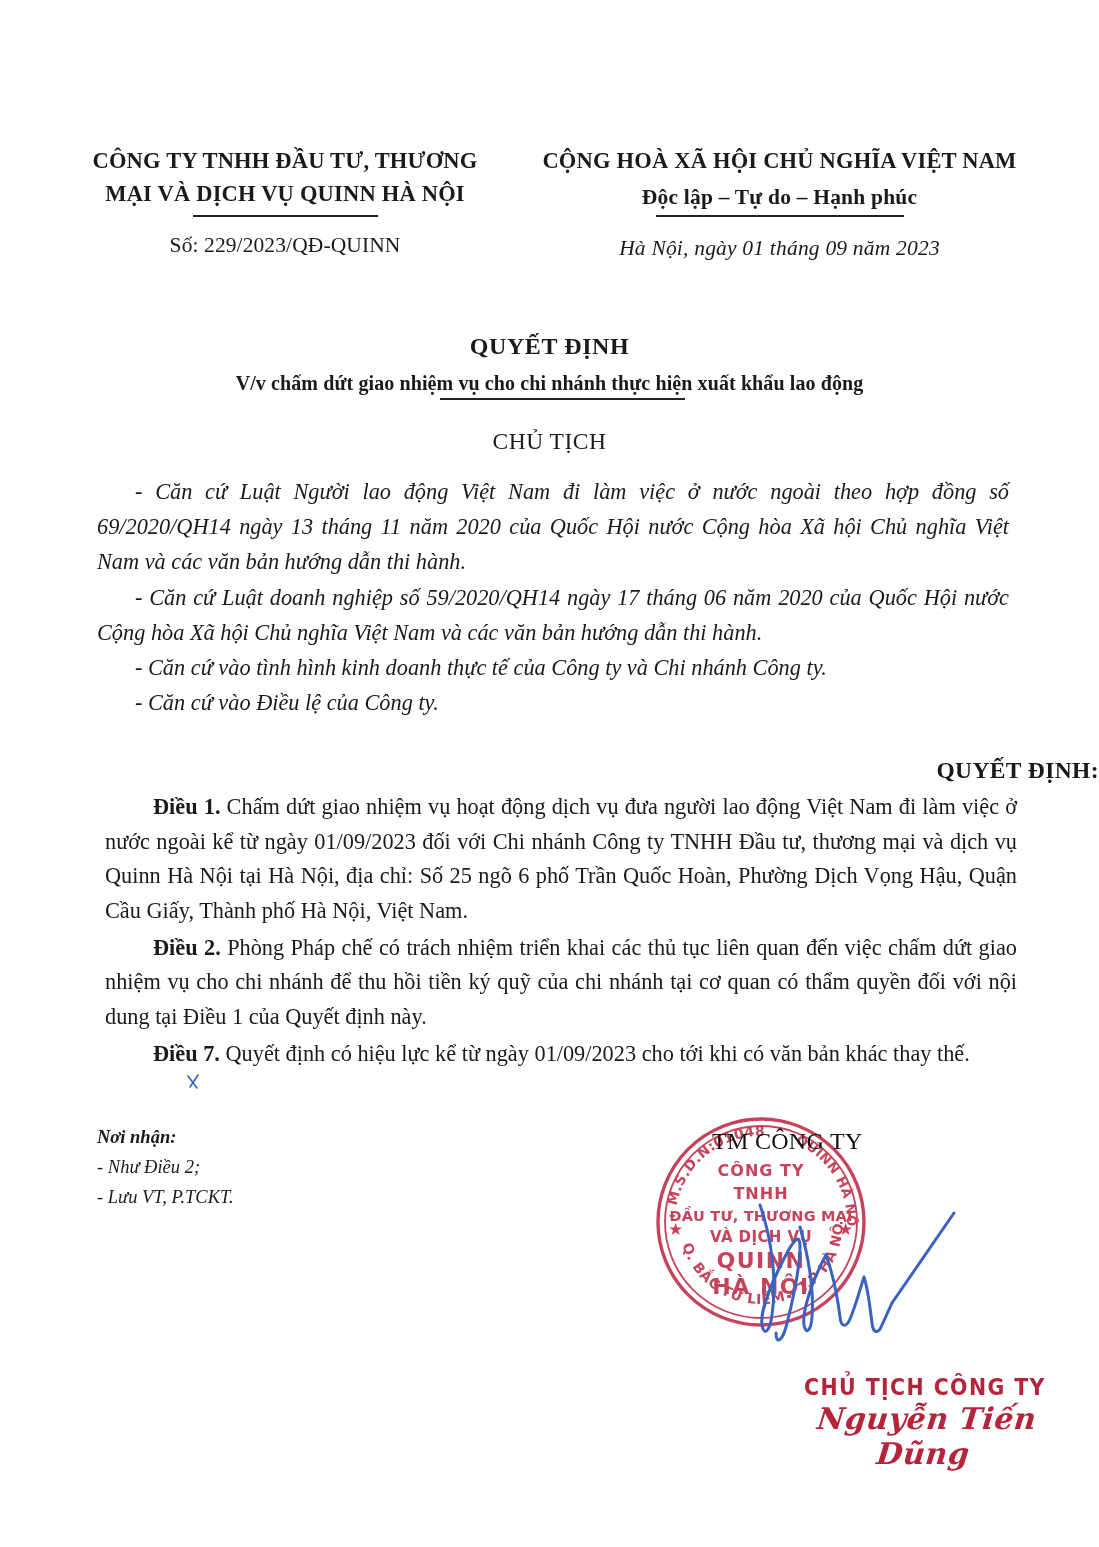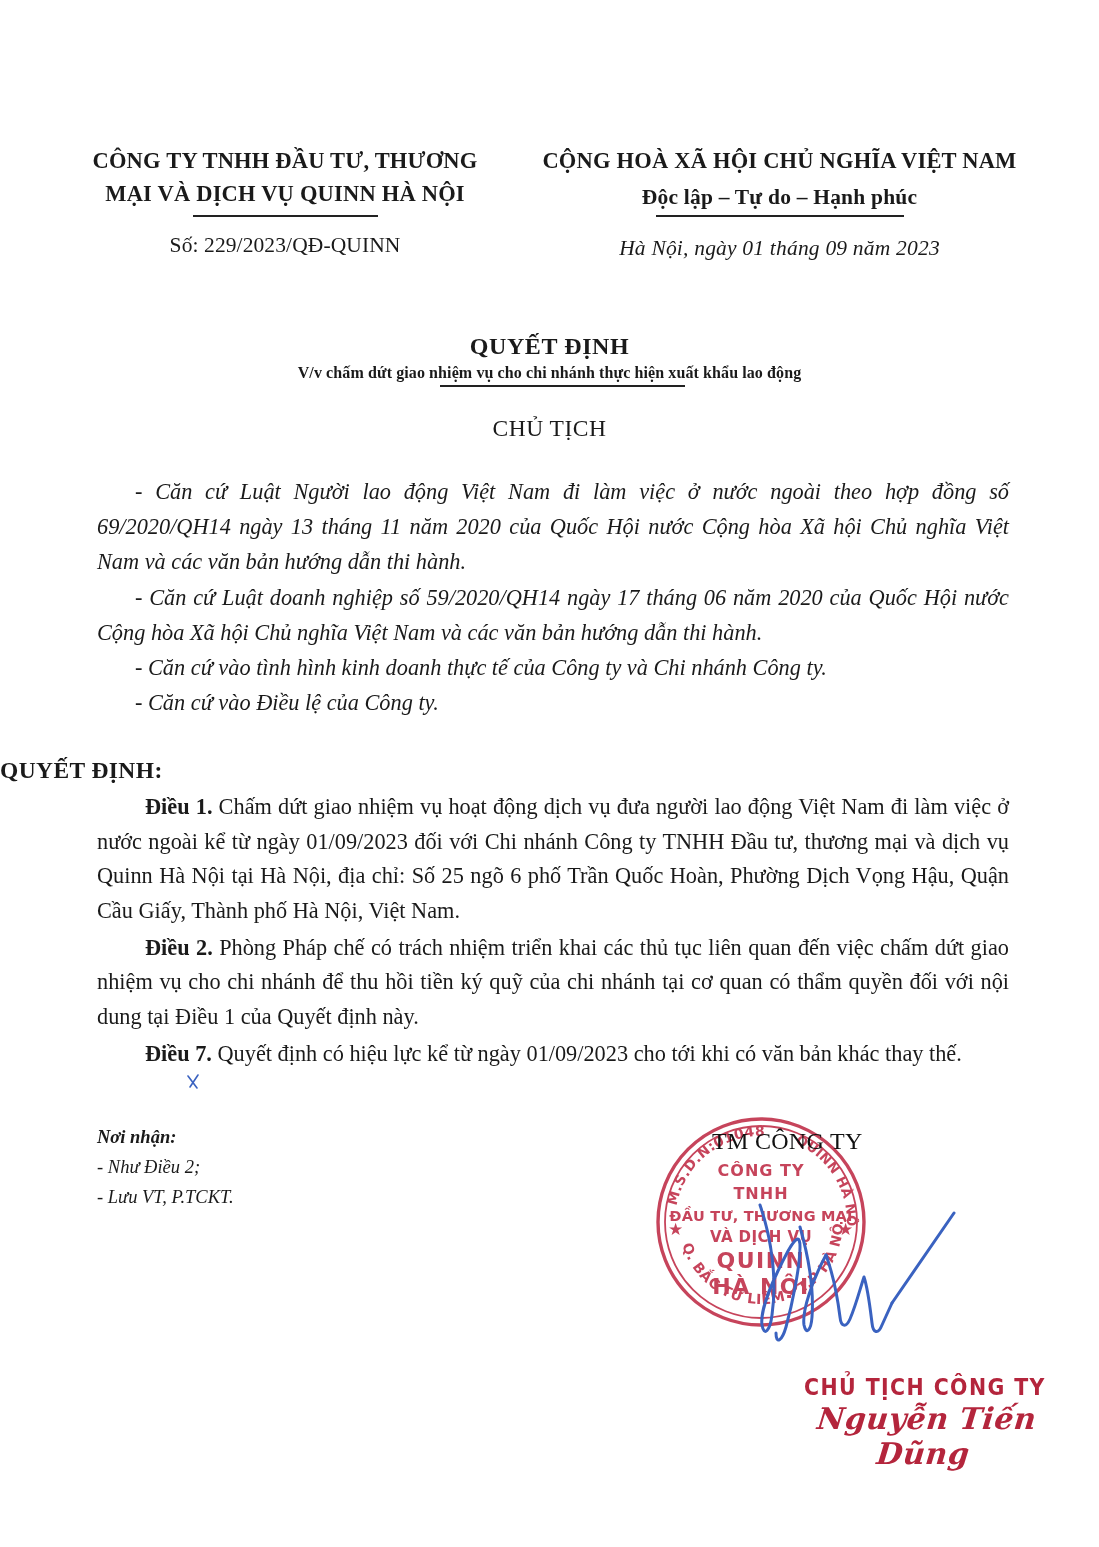--- a/index.html
+++ b/index.html
@@ -84,22 +84,22 @@
     text-align: center;
   }
   .title-main {
     font-weight: bold;
     font-size: 24px;
     letter-spacing: 0.6px;
     text-align: center;
   }
   .title-sub {
     font-weight: bold;
-    font-size: 16px;
-    margin-top: 4px;
+    font-size: 20px;
+    margin-top: 12px;
     letter-spacing: 0.1px;
     position: relative;
     display: inline-block;
   }
   .title-underline {
     width: 245px;
     height: 2px;
     background: #222;
     margin: 3px auto 0 auto;
     position: relative;
@@ -128,31 +128,31 @@
     margin: 0 0 0 0;
     text-indent: 38px;
   }
 
   
   .decide-head {
     position: absolute;
     top: 757px;
     left: 0;
     width: 100%;
-    text-align: left;
+    text-align: right;
     font-weight: bold;
     font-size: 23.5px;
     letter-spacing: 0.4px;
   }
 
   
   .articles {
     position: absolute;
     top: 790px;
-    left: 97px;
+    left: 105px;
     width: 912px;
     font-size: 22.3px;
     line-height: 1.555;
     text-align: justify;
     text-justify: inter-word;
   }
   .articles p {
     margin: 0 0 2px 0;
     text-indent: 48px;
   }

